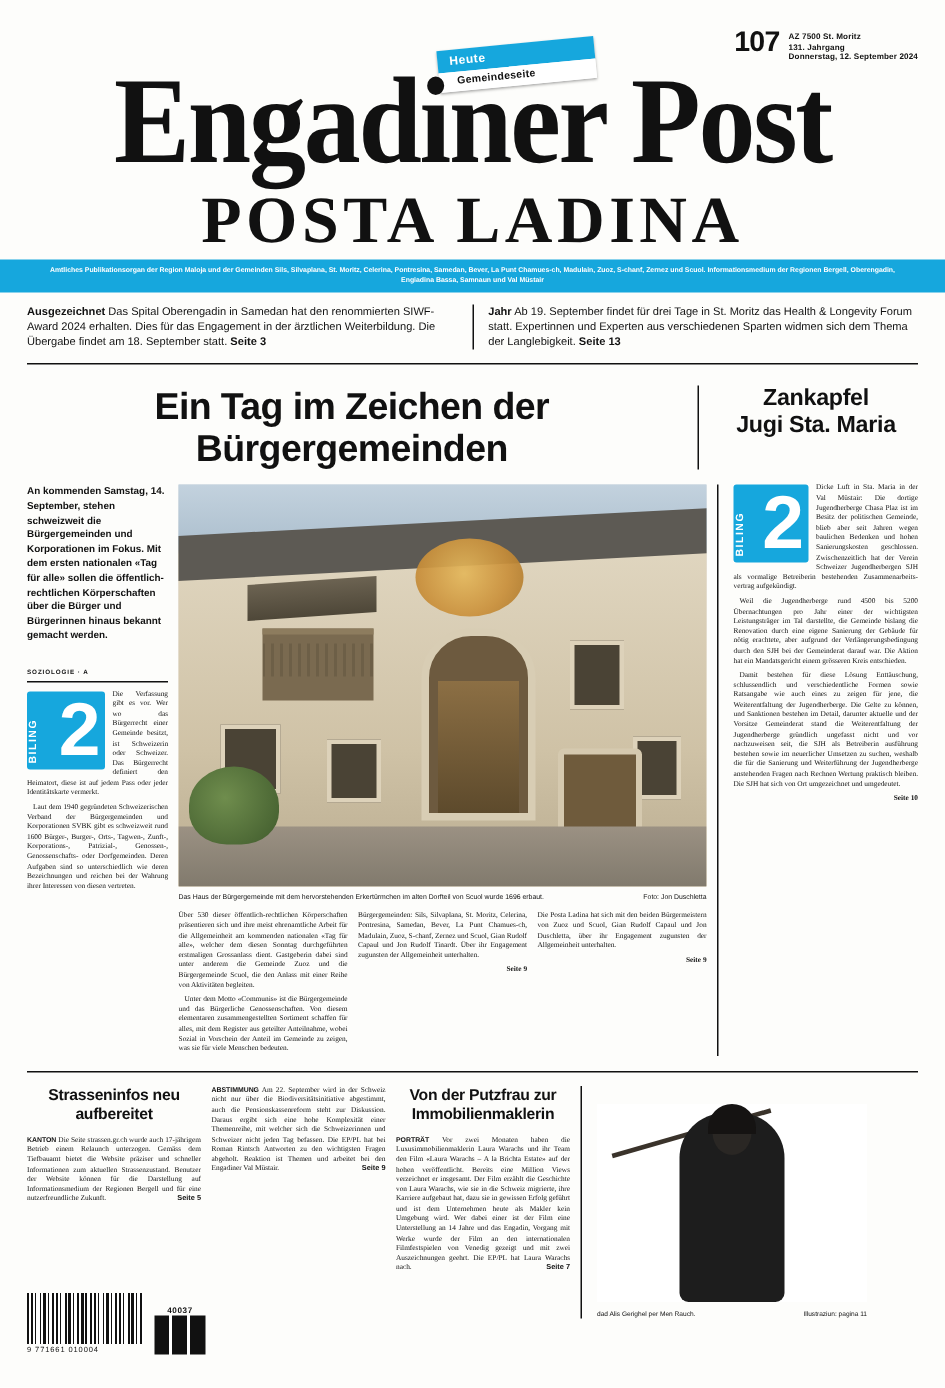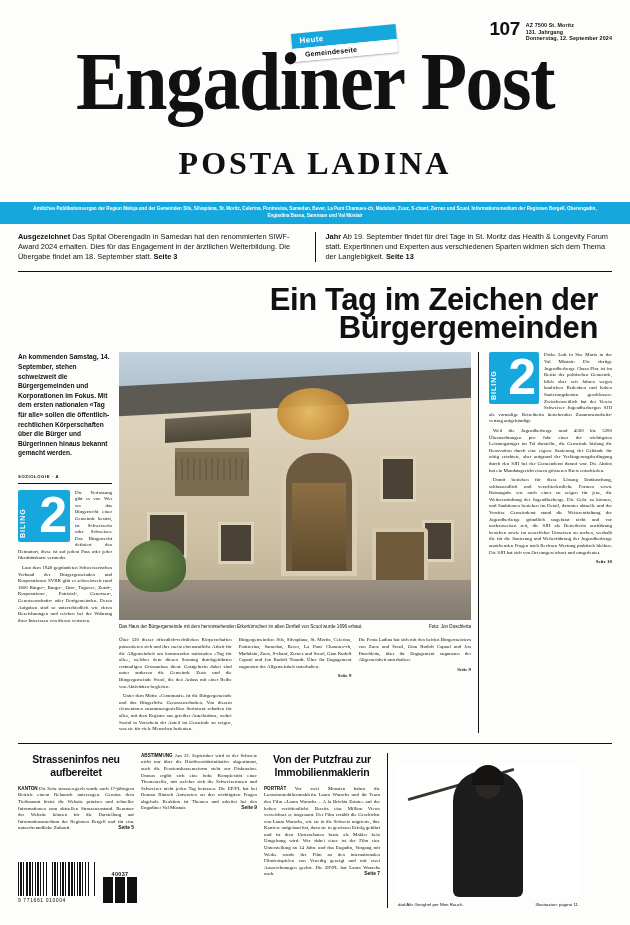--- a/index.html
+++ b/index.html
@@ -59,23 +59,23 @@
     font-weight:bold;
     font-size:76px;line-height:72px;
     letter-spacing:-1.5px;
     margin:0;padding-top:48px;
     transform:scaleY(1.08);
     transform-origin:center bottom;
   }
   .title-sub{
     text-align:center;
     font-family:"Liberation Serif", serif;
-    font-size:32px;line-height:34px;
+    font-size:44px;line-height:34px;
     letter-spacing:3px;
-    margin:16px;padding-top:10px;padding-bottom:6px;
+    margin:0;padding-top:10px;padding-bottom:6px;
   }
 
   .blue-bar{
     background:#16a7dd;color:#fff;
     text-align:center;
     font-family:"Liberation Sans", sans-serif;
     font-size:4.6px;line-height:7.4px;
     font-weight:bold;
     padding:3px 22px 4px 22px;
     margin-top:3px;
@@ -97,23 +97,23 @@
   .teaser:first-child{padding-left:0;}
   .teaser:last-child{padding-right:0;}
   .teaser + .teaser{border-left:.8px solid #111;}
   .teaser b{font-weight:bold;}
 
   
   .head-row{
     display:flex;margin:0 18px;padding-top:14px;
   }
   .head-left{
-    flex:1;text-align:right;
-    font-family:"Liberation Sans", sans-serif;
-    font-weight:bold;font-size:31px;line-height:28px;
+    flex:1;text-align:center;
+    font-family:"Liberation Sans", sans-serif;
+    font-weight:bold;font-size:25px;line-height:28px;
     letter-spacing:-.4px;
     padding-right:14px;
   }
   .head-right{
     width:136px;text-align:center;
     font-family:"Liberation Sans", sans-serif;
     font-weight:bold;font-size:15.5px;line-height:18px;
     letter-spacing:-.2px;
     border-left:.8px solid #111;
     padding-left:10px;
@@ -364,20 +364,22 @@
     <div class="teaser">
       <b>Ausgezeichnet</b><span> Das Spital Oberengadin in Samedan hat den renommierten SIWF-Award 2024 erhalten. Dies für das Engagement in der ärztlichen Weiterbildung. Die Übergabe findet am 18. September statt. </span><b>Seite 3</b>
     </div>
     <div class="teaser">
       <b>Jahr</b><span> Ab 19. September findet für drei Tage in St. Moritz das Health &amp; Longevity Forum statt. Expertinnen und Experten aus verschiedenen Sparten widmen sich dem Thema der Langlebigkeit. </span><b>Seite 13</b>
     </div>
   </div>
 
   <div class="head-row">
     <div class="head-left">Ein Tag im Zeichen der Bürgergemeinden</div>
+    <div class="head-right" style="white-space:pre-line;">Zankapfel
+Jugi Sta. Maria</div>
   </div>
 
   <div class="body-grid">
 
     <div class="col c1">
       <div class="lead">An kommenden Samstag, 14. September, stehen schweizweit die Bürgergemeinden und Korporationen im Fokus. Mit dem ersten nationalen «Tag für alle» sollen die öffentlich-rechtlichen Körperschaften über die Bürger und Bürgerinnen hinaus bekannt gemacht werden.</div>
       <div class="kicker">SOZIOLOGIE · A</div>
       <div class="biling-box">
         <div class="biling-label">BILING</div>
         <div class="biling-num">2</div>

